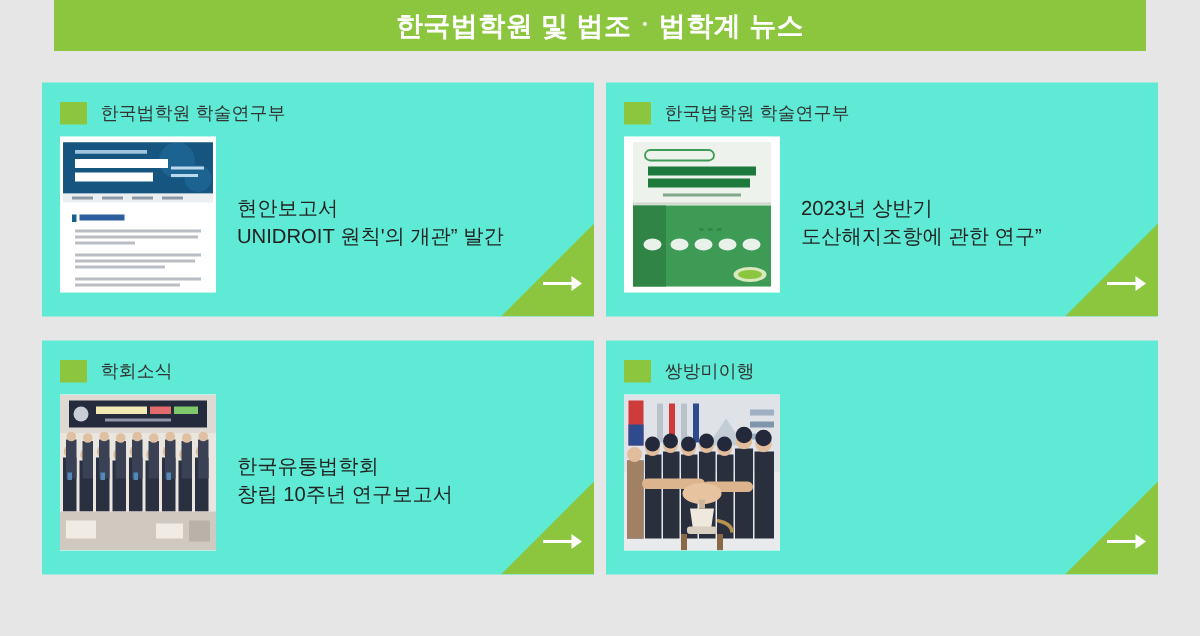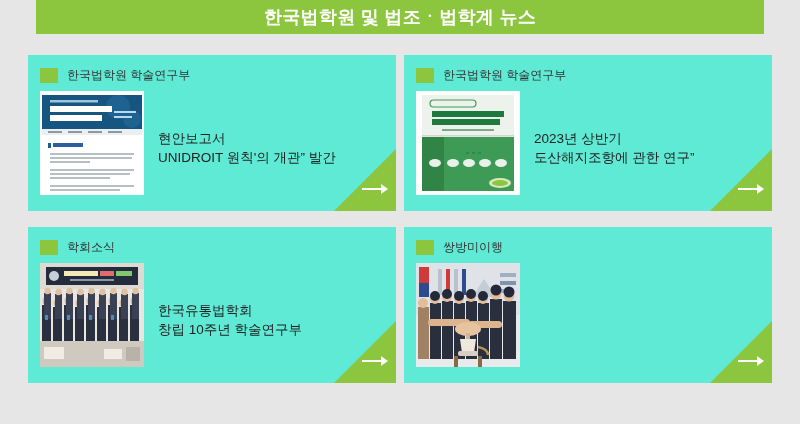--- a/index.html
+++ b/index.html
@@ -341,21 +341,21 @@
               </g>
             </g>
             <rect x="0" y="78" width="104" height="26" fill="#cfc9c0"></rect>
             <rect x="4" y="84" width="20" height="12" fill="#f0ece4"></rect>
             <rect x="64" y="86" width="18" height="10" fill="#f0ece4"></rect>
             <rect x="86" y="84" width="14" height="14" fill="#b9b2a8"></rect>
           </svg>
         </div>
         <div class="card-text">
           <span class="ln">한국유통법학회</span>
-          <span class="ln">창립 10주년 학술연구부</span>
+          <span class="ln">창립 10주년 연구보고서</span>
         </div>
       </div>
       <div class="corner">
         <span class="tri"></span>
         <span class="arrow">
           <span class="shaft"></span>
             <span class="head"></span>
         </span>
       </div>
     </div>

